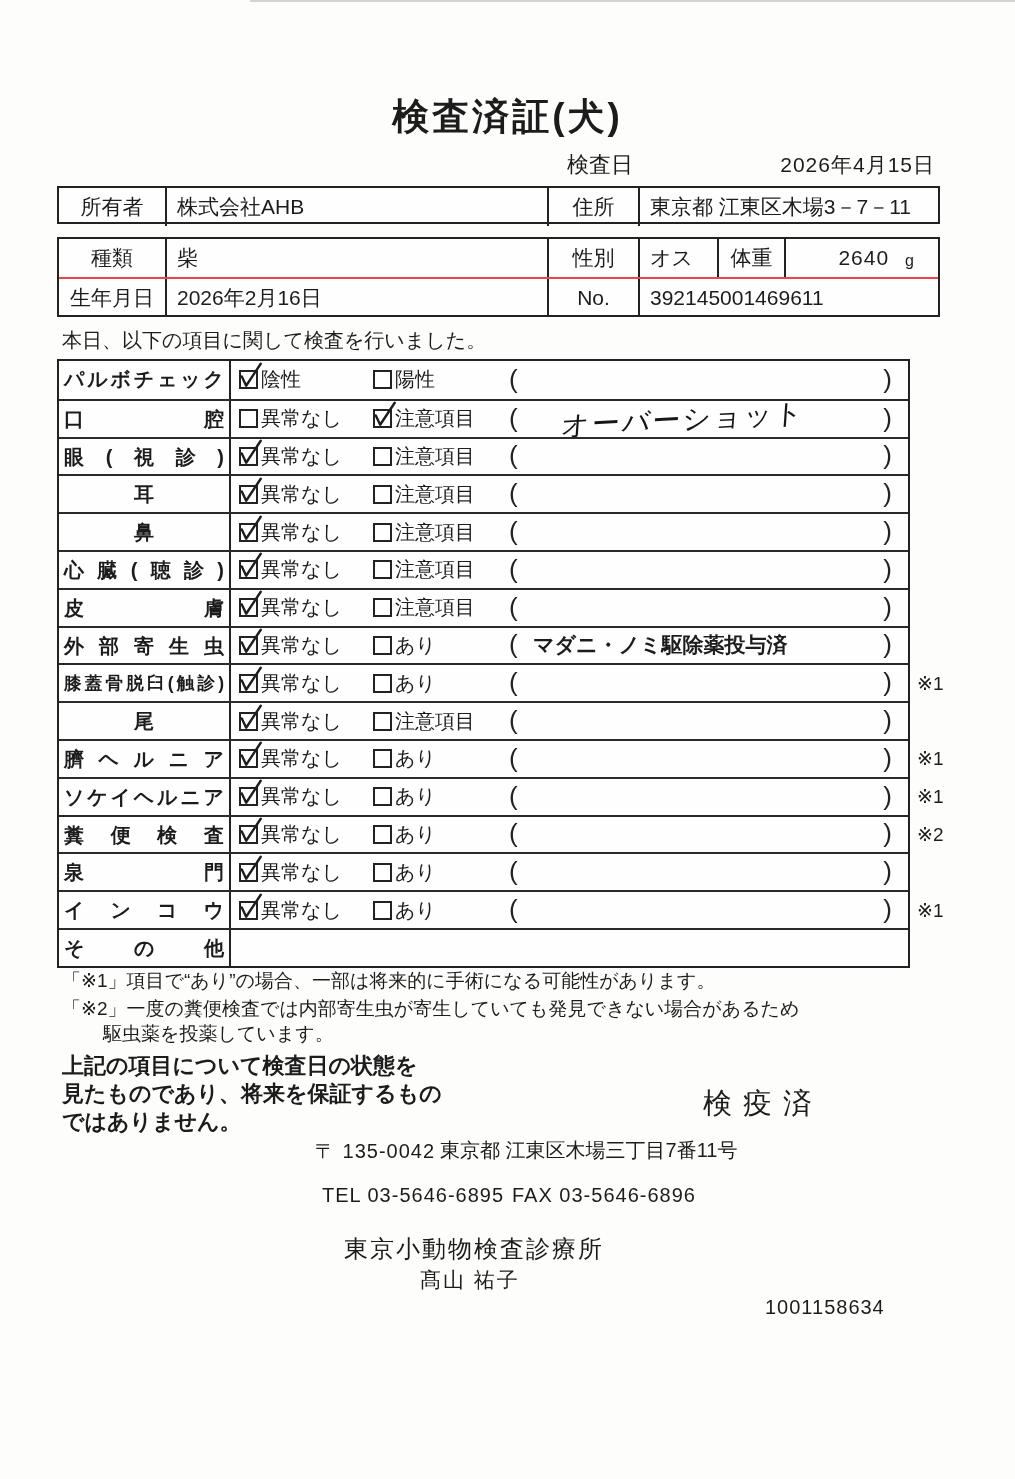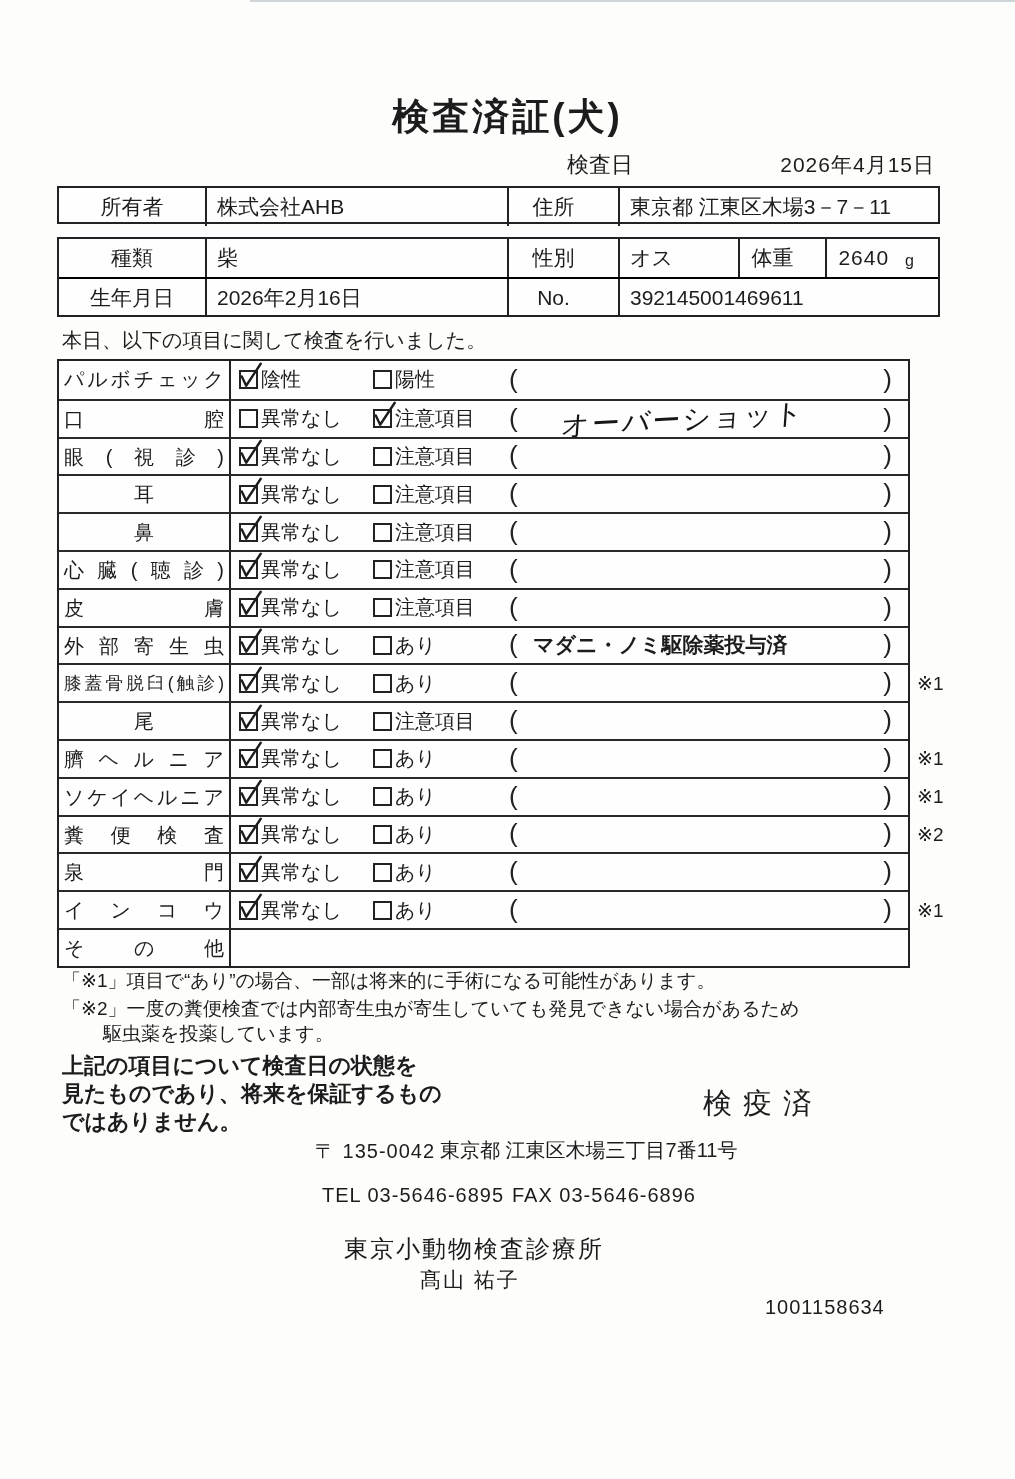--- a/index.html
+++ b/index.html
@@ -30,32 +30,32 @@
 
   .hbox{
     position:absolute;left:57px;width:883px;
     border:2px solid #222;box-sizing:border-box;
     background:#fefefe;
   }
   .owner-box{top:186px;height:38px;}
   .pet-box{top:237px;height:80px;}
   .hrow{display:flex;height:38px;}
   .pet-box .hrow{height:38px;}
-  .pet-box .hrow + .hrow{border-top:2px solid #000000;}
+  .pet-box .hrow + .hrow{border-top:2px solid #ef4444;}
   .hcell{
     box-sizing:border-box;display:flex;align-items:center;
-    font-size:21px;height:100%;margin-left:20px;
+    font-size:21px;height:100%;
   }
   .hcell + .hcell{border-left:2px solid #222;}
   .hcell.lab{justify-content:center;font-weight:500;}
   .hcell.val{padding-left:10px;font-weight:500;}
   .w-label{width:106px;flex:0 0 auto;}
-  .w-value{width:282px;flex:0 0 auto;}
+  .w-value{width:382px;flex:0 0 auto;}
   .w-sub{width:91px;flex:0 0 auto;}
-  .w-sex{width:100px;flex:0 0 auto;}
+  .w-sex{width:79px;flex:0 0 auto;}
   .w-wt{width:67px;flex:0 0 auto;}
   .w-rest{flex:1;}
   .weight-cell{justify-content:flex-end;padding-right:24px;}
   .weight-cell .wv{font-size:21px;letter-spacing:1px;}
   .weight-cell .wu{font-size:16px;margin-left:16px;position:relative;top:3px;}
 
   .intro{left:62px;top:327px;font-size:20px;font-weight:500;text-align:center;}
 
   
   .mtable{
@@ -64,21 +64,21 @@
     background:#fefefe;
   }
   .crow{
     position:relative;display:flex;height:37.8px;box-sizing:border-box;
   }
   .crow + .crow{border-top:2px solid #2a2a2a;}
   .clabel{
     width:172px;flex:0 0 auto;box-sizing:border-box;
     border-right:2px solid #222;
     padding:0 5px;
-    font-size:20px;font-weight:400;
+    font-size:20px;font-weight:700;
     line-height:36px;
     overflow:hidden;white-space:nowrap;
   }
   .clabel.justify{text-align:justify;text-align-last:justify;}
   .clabel.center{text-align:center;text-align-last:center;}
   .clabel.small{font-size:17.5px;letter-spacing:0;}
   .ccontent{flex:1;position:relative;}
   .opt{
     position:absolute;top:0;height:100%;
     display:flex;align-items:center;

